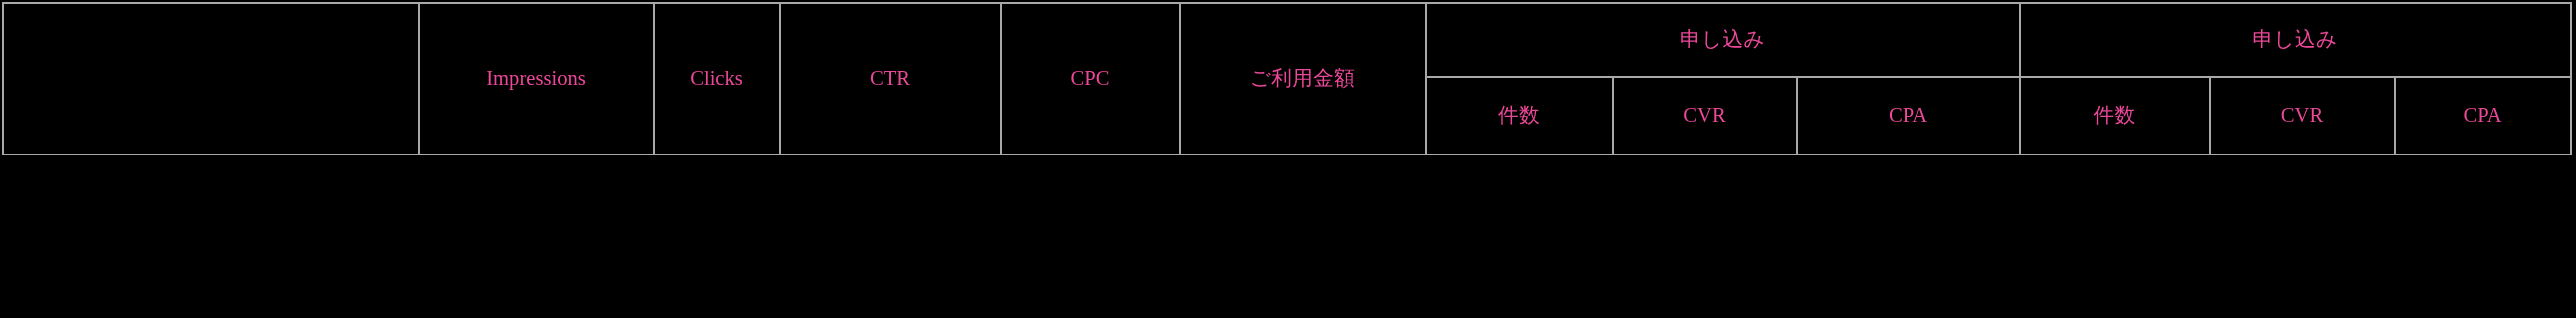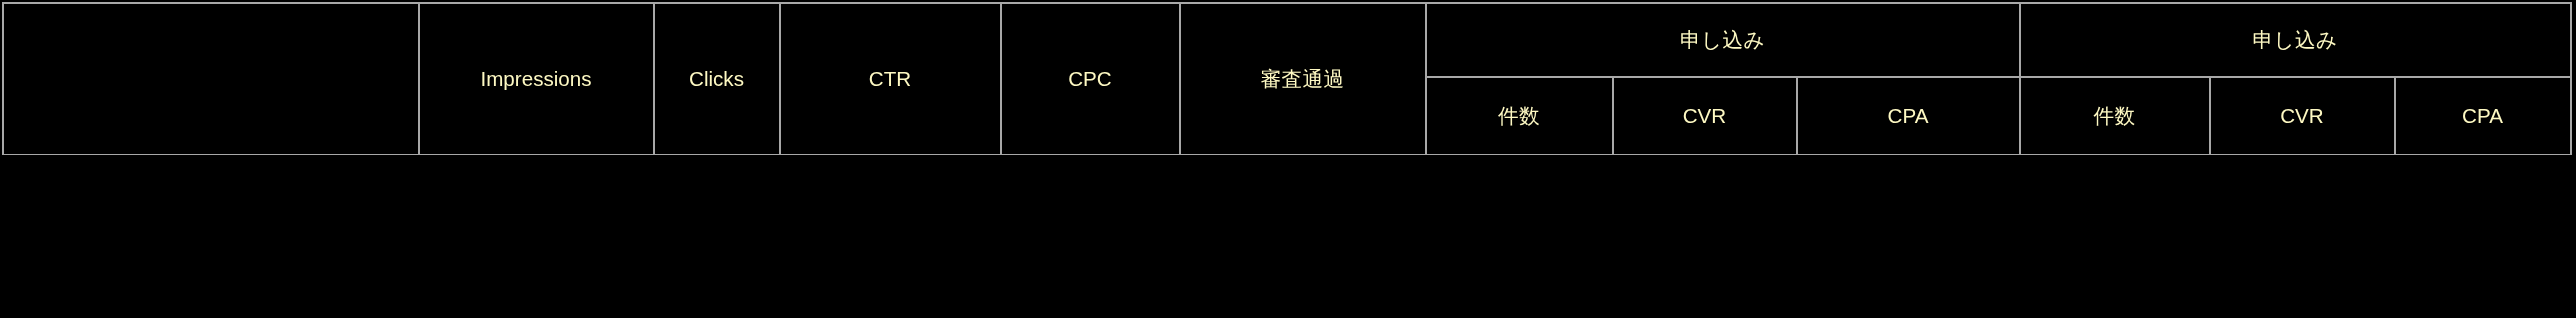--- a/index.html
+++ b/index.html
@@ -27,28 +27,29 @@
   table.report-header-table {
     border-collapse: collapse;
     table-layout: fixed;
     width: 2569px;
     background: #000000;
   }
 
   table.report-header-table th {
     border: 2.1px solid #a8a8a8;
     background: #000000;
-    color: #fef9c3;
+    color: #ec4899;
     font-weight: normal;
     font-size: 20.6px;
     line-height: 1.15;
     text-align: center;
     vertical-align: middle;
     padding: 0;
     white-space: nowrap;
+    font-family: Liberation Serif, serif;
   }
 
   
   th.col-blank {
     border-left: 2.1px solid #a8a8a8;
   }
 
   
   tr.header-row-top  th { height: 72px; }
   tr.header-row-sub  th { height: 76px; margin-left: 6px; }
@@ -105,21 +106,21 @@
         <th class="span-rows" rowspan="2">
           <span class="cell-label">Clicks</span>
         </th>
         <th class="span-rows" rowspan="2">
           <span class="cell-label">CTR</span>
         </th>
         <th class="span-rows" rowspan="2">
           <span class="cell-label">CPC</span>
         </th>
         <th class="span-rows" rowspan="2">
-          <span class="cell-label jp">審査通過</span>
+          <span class="cell-label jp">ご利用金額</span>
         </th>
         <th colspan="3">
           <span class="cell-label jp">申し込み</span>
         </th>
         <th colspan="3">
           <span class="cell-label jp">申し込み</span>
         </th>
       </tr>
       <tr class="header-row-sub">
         <th>

